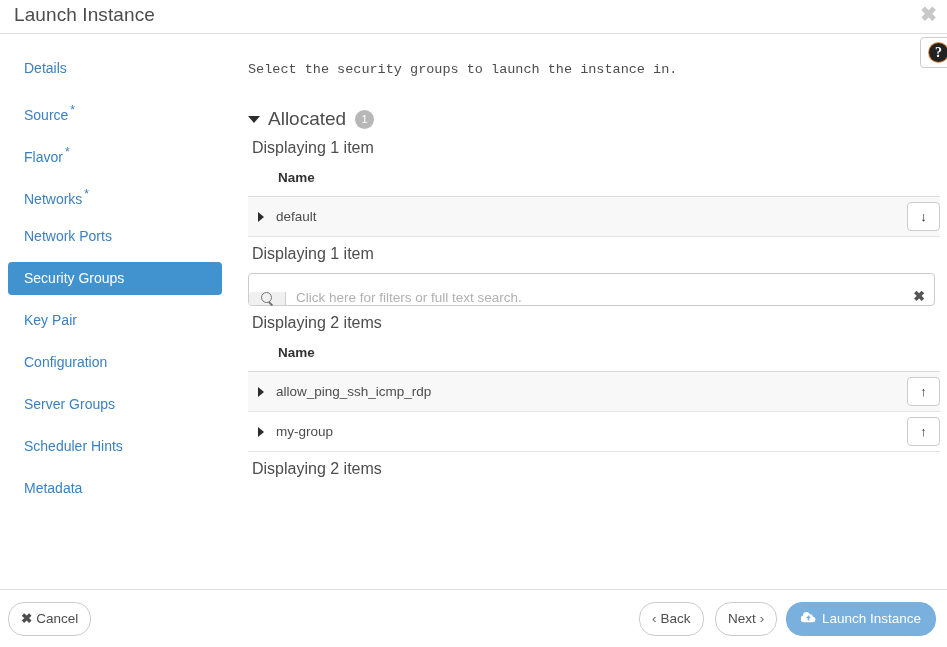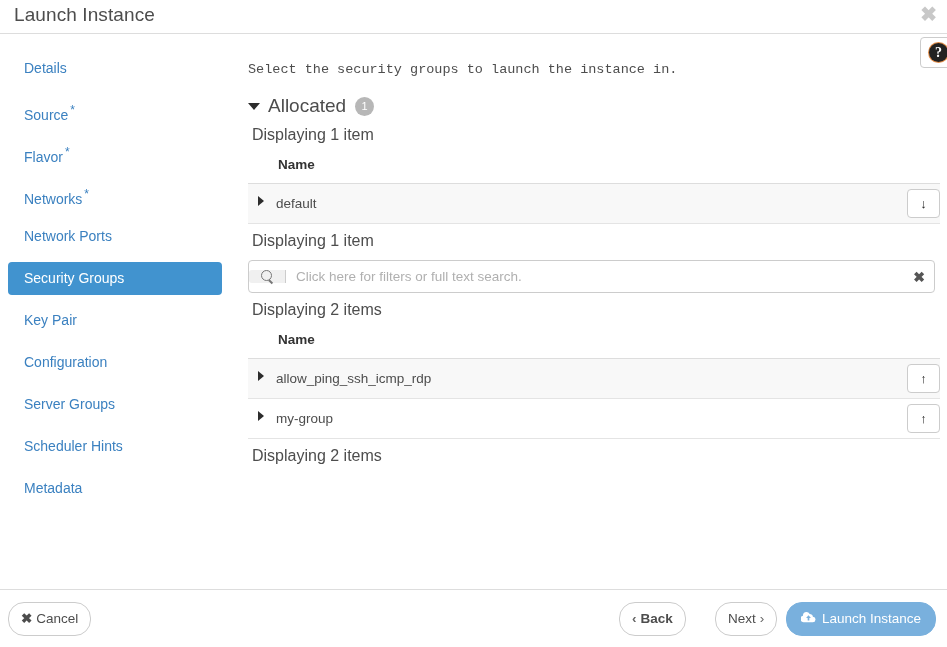--- a/index.html
+++ b/index.html
@@ -122,21 +122,21 @@
     color: #4d4d4d;
     margin: 9px 0 0 0;
     line-height: 18px;
     font-family: Liberation Mono, monospace;
   }
 
   
   .section-head {
     display: flex;
     align-items: center;
-    margin-top: 15px;
+    margin-top: 28px;
     height: 24px;
     position: relative;
   }
   .caret-down {
     width: 0; height: 0;
     border-left: 6px solid transparent;
     border-right: 6px solid transparent;
     border-top: 7px solid #2c2c2c;
     margin-right: 8px;
     cursor: pointer;
@@ -174,21 +174,21 @@
   .displaying {
     font-size: 16px;
     color: #4d4d4d;
     margin: 8px 0 0 4px;
     line-height: 18px;
   }
 
   
   .filter-bar {
     display: flex;
-    align-items: center;
+    align-items: flex-end;
     height: 33px;
     margin-top: 10px;
     width: 687px;
     border: 1px solid #cccccc;
     border-radius: 4px;
     background: #ffffff;
   }
   .filter-addon {
     width: 37px;
     background: #f0f0f0;
@@ -266,21 +266,21 @@
     font-size: 13.5px;
     color: #4d4d4d;
     padding: 0;
     border-bottom: 1px solid #e4e4e4;
     height: 40px;
     vertical-align: middle;
   }
   .tbl tr.striped td { background: #f8f8f8; }
   .cell-name {
     display: flex;
-    align-items: flex-start;
+    align-items: center;
     padding-left: 10px;
   }
   .chev-right {
     width: 0; height: 0;
     border-top: 5px solid transparent;
     border-bottom: 5px solid transparent;
     border-left: 6px solid #2c2c2c;
     margin-right: 12px;
     cursor: pointer;
     flex: 0 0 auto;
@@ -322,21 +322,21 @@
     font-family: "Liberation Sans", sans-serif;
     cursor: pointer;
     border: 1px solid #cccccc;
     background: #ffffff;
     color: #4d4d4d;
     padding: 0 12px;
     line-height: 32px;
     white-space: nowrap;
   }
   .btn-cancel { left: 8px; }
-  .btn-back  { left: 619px; font-weight: bold; }
+  .btn-back  { left: 639px; }
   .btn-next  { left: 715px; }
   .btn-launch {
     left: 786px;
     background: #79b0dd;
     border-color: #79b0dd;
     color: #ffffff;
     padding: 0 14px;
   }
   .x-glyph { font-weight: bold; margin-right: 4px; }
   .chev-l { margin-right: 4px; color: #666; }

